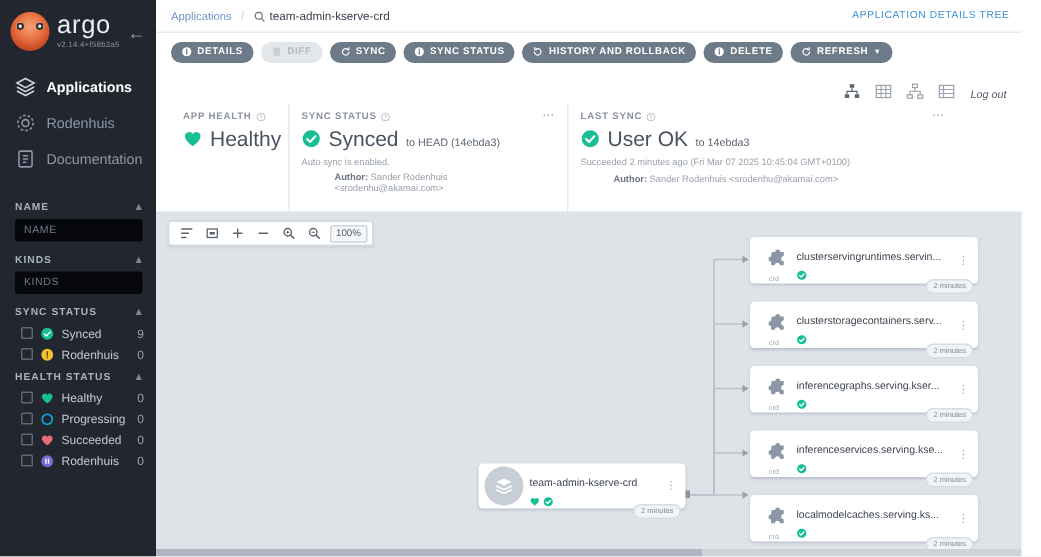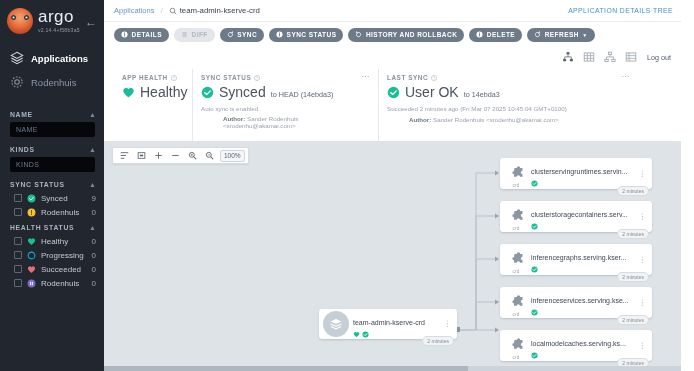--- a/index.html
+++ b/index.html
@@ -98,22 +98,22 @@
     display: flex; align-items: center; gap: 3.5px;
     background: #6d7b88; color: #fff; border-radius: 9px;
     height: 14px; padding: 0 7px; font-size: 6.5px; letter-spacing: .45px;
     font-weight: bold; cursor: pointer; white-space: nowrap;
   }
   .tb-btn.disabled { background: #e3e6ea; color: #b2b8c0; }
   .tb-ico { width: 7px; height: 7px; display: block; flex: 0 0 7px; }
   .tb-ico svg { width: 7px; height: 7px; display: block; }
 
   .viewbar {
-    height: 20px; flex: 0 0 20px; display: flex; align-items: center;
-    justify-content: flex-end; gap: 9px; padding: 0 10px 0 0; background: #fff;
+    height: 20px; flex: 0 0 20px; display: flex; align-items: flex-end;
+    justify-content: flex-end; gap: 9px; padding: 0 10px 0 0; background: #fff; font-style: italic;
   }
   .v-ico { width: 12px; height: 12px; cursor: pointer; display: block; }
   .v-ico svg { width: 12px; height: 12px; display: block; }
   .logout { font-size: 7.2px; color: #4f5b6b; cursor: pointer; margin-left: 1px; }
 
   
   .cards {
     flex: 0 0 74px; display: flex; padding: 2px 10px 0 10px; background: #fff;
   }
   .card { position: relative; padding: 5px 10px 0 8px; }
@@ -226,20 +226,29 @@
         <span>Applications</span>
       </div>
       <div class="sb-item">
         <span class="sb-ico">
           <svg viewBox="0 0 16 16">
               <circle cx="8" cy="8" r="2.6" fill="none" stroke="#8d97a8" stroke-width="1.2"></circle>
               <circle cx="8" cy="8" r="5.8" fill="none" stroke="#8d97a8" stroke-width="1.2" stroke-dasharray="2 1.6"></circle>
             </svg>
         </span>
         <span>Rodenhuis</span>
+      </div>
+      <div class="sb-item">
+        <span class="sb-ico">
+          <svg viewBox="0 0 16 16">
+              <rect x="3" y="2" width="10" height="12" rx="1.2" fill="none" stroke="#8d97a8" stroke-width="1.2"></rect>
+              <path d="M6 5.5h4M6 8h4M6 10.5h2.6" stroke="#8d97a8" stroke-width="1.1"></path>
+            </svg>
+        </span>
+        <span>Documentation</span>
       </div>
     </div>
 
     <div class="sb-filters">
 
       <div class="sb-sec">
         <span class="sb-sec-t">NAME</span>
         <span class="sb-caret">▲</span>
       </div>
       <div class="sb-input">NAME</div>

